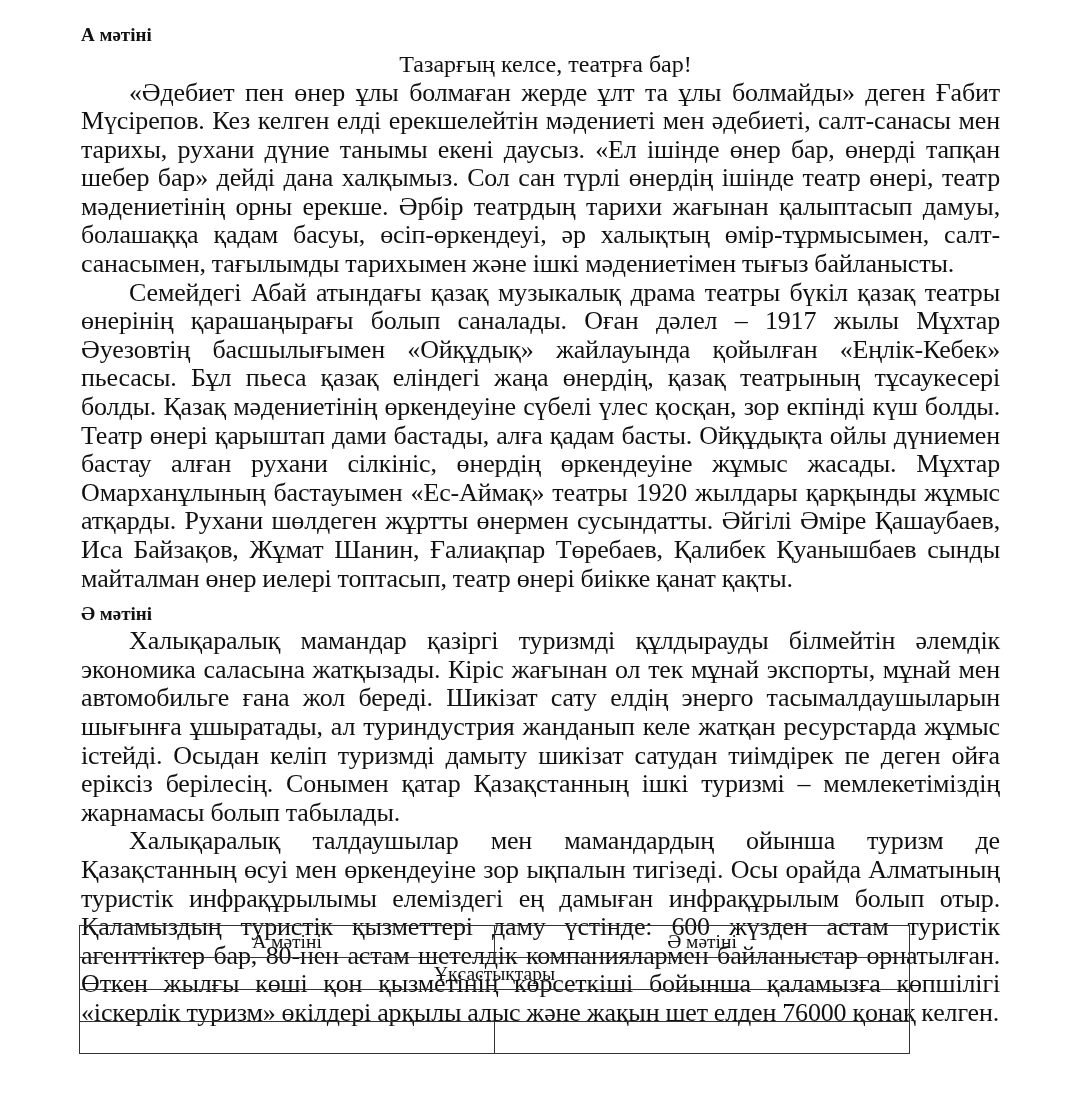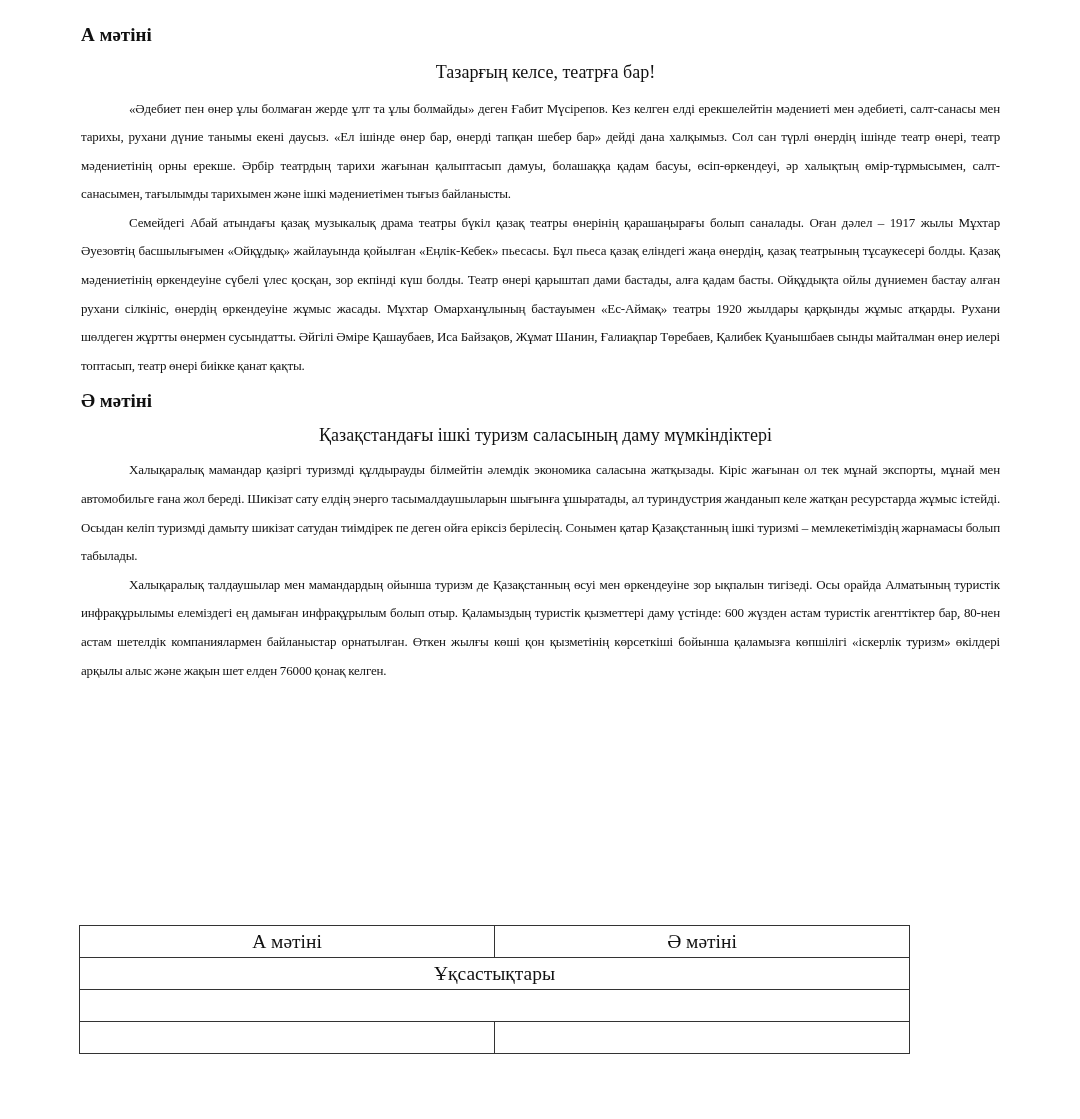--- a/index.html
+++ b/index.html
@@ -7,25 +7,25 @@
     width: 1080px; height: 1119px; overflow: hidden; position: relative;
     font-family: "Liberation Serif", "DejaVu Serif", serif;
     color: #111111;
   }
   .page { position: absolute; left: 81px; top: 22px; width: 919px; }
   .heading {
     font-weight: bold; font-size: 19px; line-height: 26px; height: 26px;
     margin: 0;
   }
   .title {
-    text-align: center; font-size: 18px; line-height: 28.5px; height: 28.5px;
-    margin: 8px; padding-left: 10px;
+    text-align: center; font-size: 24px; line-height: 28.5px; height: 28.5px;
+    margin: 0; padding-left: 10px;
   }
   .para {
-    text-align: justify; font-size: 13px; line-height: 28.6px;
+    text-align: justify; font-size: 26px; line-height: 28.6px;
     text-indent: 48px; margin: 0; word-spacing: -0.4px; letter-spacing: -0.15px;
   }
   .gap-a { height: 2px; }
   .gap-b { height: 8px; }
   table.cmp {
     position: absolute; left: 79px; top: 925px; width: 831px;
     border-collapse: collapse; font-size: 19.5px;
   }
   table.cmp td {
     border: 1.5px solid #333333; height: 31px; padding: 0;
@@ -37,21 +37,20 @@
 <body>
 
 <div class="page">
   <p class="heading">А мәтіні</p>
   <div class="gap-a"></div>
   <p class="title">Тазарғың келсе, театрға бар!</p>
   <p class="para">«Әдебиет пен өнер ұлы болмаған жерде ұлт та ұлы болмайды» деген Ғабит Мүсірепов. Кез келген елді ерекшелейтін мәдениеті мен әдебиеті, салт-санасы мен тарихы, рухани дүние танымы екені даусыз. «Ел ішінде өнер бар, өнерді тапқан шебер бар» дейді дана халқымыз. Сол сан түрлі өнердің ішінде театр өнері, театр мәдениетінің орны ерекше. Әрбір театрдың тарихи жағынан қалыптасып дамуы, болашаққа қадам басуы, өсіп-өркендеуі, әр халықтың өмір-тұрмысымен, салт-санасымен, тағылымды тарихымен және ішкі мәдениетімен тығыз байланысты.</p>
   <p class="para">Семейдегі Абай атындағы қазақ музыкалық драма театры бүкіл қазақ театры өнерінің қарашаңырағы болып саналады. Оған дәлел – 1917 жылы Мұхтар Әуезовтің басшылығымен «Ойқұдық» жайлауында қойылған «Еңлік-Кебек» пьесасы. Бұл пьеса қазақ еліндегі жаңа өнердің, қазақ театрының тұсаукесері болды. Қазақ мәдениетінің өркендеуіне сүбелі үлес қосқан, зор екпінді күш болды. Театр өнері қарыштап дами бастады, алға қадам басты. Ойқұдықта ойлы дүниемен бастау алған рухани сілкініс, өнердің өркендеуіне жұмыс жасады. Мұхтар Омарханұлының бастауымен «Ес-Аймақ» театры 1920 жылдары қарқынды жұмыс атқарды. Рухани шөлдеген жұртты өнермен сусындатты. Әйгілі Әміре Қашаубаев, Иса Байзақов, Жұмат Шанин, Ғалиақпар Төребаев, Қалибек Қуанышбаев сынды майталман өнер иелері топтасып, театр өнері биікке қанат қақты.</p>
   <div class="gap-b"></div>
   <p class="heading">Ә мәтіні</p>
-  <p class="title" style="height:26px;line-height:26px;">Қазақстандағы ішкі туризм саласының даму мүмкіндіктері</p>
   <p class="para">Халықаралық мамандар қазіргі туризмді құлдырауды білмейтін әлемдік экономика саласына жатқызады. Кіріс жағынан ол тек мұнай экспорты, мұнай мен автомобильге ғана жол береді. Шикізат сату елдің энерго тасымалдаушыларын шығынға ұшыратады, ал туриндустрия жанданып келе жатқан ресурстарда жұмыс істейді. Осыдан келіп туризмді дамыту шикізат сатудан тиімдірек пе деген ойға еріксіз берілесің. Сонымен қатар Қазақстанның ішкі туризмі – мемлекетіміздің жарнамасы болып табылады.</p>
   <p class="para">Халықаралық талдаушылар мен мамандардың ойынша туризм де Қазақстанның өсуі мен өркендеуіне зор ықпалын тигізеді. Осы орайда Алматының туристік инфрақұрылымы елеміздегі ең дамыған инфрақұрылым болып отыр. Қаламыздың туристік қызметтері даму үстінде: 600 жүзден астам туристік агенттіктер бар, 80-нен астам шетелдік компаниялармен байланыстар орнатылған. Өткен жылғы көші қон қызметінің көрсеткіші бойынша қаламызға көпшілігі «іскерлік туризм» өкілдері арқылы алыс және жақын шет елден 76000 қонақ келген.</p>
 </div>
 
 <table class="cmp">
   <tbody>
       <tr>
     <td class="half">А мәтіні</td>
     <td class="half">Ә мәтіні</td>
   </tr>

